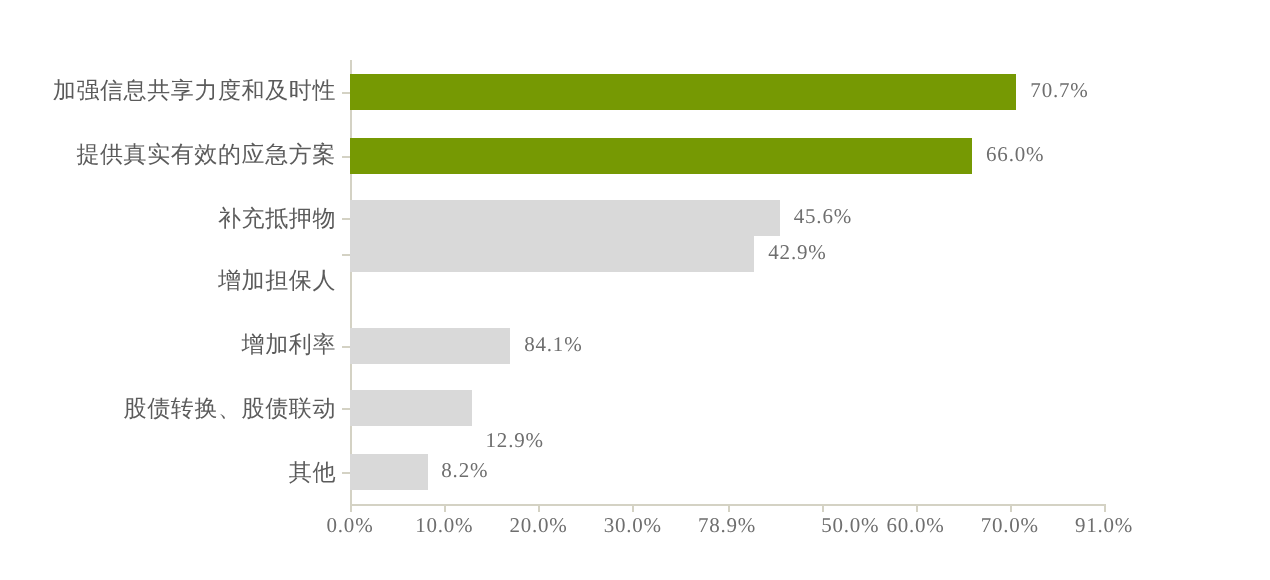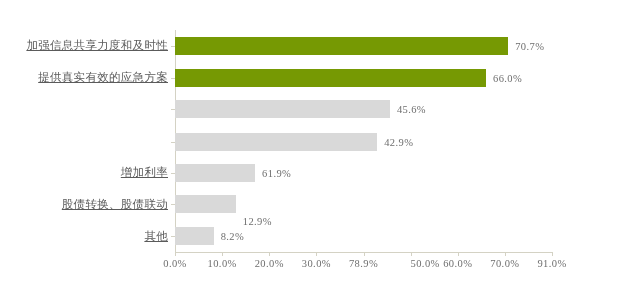--- a/index.html
+++ b/index.html
@@ -91,21 +91,20 @@
     height: 31.7px;
     display: flex;
     align-items: center;
     justify-content: flex-end;
   }
   .cat-label-text {
     font-size: 11.5px;
     color: #5b5b5b;
     white-space: nowrap;
     letter-spacing: 0.3px;
-    text-decoration: underline;
   }
 
   
   #x-axis {
     position: absolute;
     left: 175px;
     top: 252px;
     width: 377px;
     height: 1px;
     background: #d4d2c4;
@@ -139,20 +138,26 @@
 
 <div id="chart-root" style="background: rgb(255, 255, 255);">
 
   <div id="cat-labels">
       <div class="cat-label-row" style="top: 0px;">
         <span class="cat-label-text" style="color: rgb(91, 91, 91);">加强信息共享力度和及时性</span>
       </div>
       <div class="cat-label-row" style="top: 31.7143px;">
         <span class="cat-label-text" style="color: rgb(91, 91, 91);">提供真实有效的应急方案</span>
       </div>
+      <div class="cat-label-row" style="top: 63.4286px;">
+        <span class="cat-label-text" style="color: rgb(91, 91, 91);">补充抵押物</span>
+      </div>
+      <div class="cat-label-row" style="top: 95.1429px;">
+        <span class="cat-label-text" style="color: rgb(91, 91, 91);">增加担保人</span>
+      </div>
       <div class="cat-label-row" style="top: 158.571px;">
         <span class="cat-label-text" style="color: rgb(91, 91, 91);">股债转换、股债联动</span>
       </div>
       <div class="cat-label-row" style="top: 126.857px;">
         <span class="cat-label-text" style="color: rgb(91, 91, 91);">增加利率</span>
       </div>
       <div class="cat-label-row" style="top: 190.286px;">
         <span class="cat-label-text" style="color: rgb(91, 91, 91);">其他</span>
       </div>
     </div>
@@ -174,31 +179,31 @@
         </div>
         <div class="y-tick" style="top: 50%; background: rgb(212, 210, 196);"></div>
       </div>
       <div class="bar-row" style="top: 63.4286px;">
         <div class="bar-track">
           <div class="bar" title="补充抵押物 45.6%" style="width: 214.89px; background: rgb(217, 217, 217);"></div>
           <div class="bar-value" style="left: 221.89px; color: rgb(110, 110, 110);">45.6%</div>
         </div>
         <div class="y-tick" style="top: 50%; background: rgb(212, 210, 196);"></div>
       </div>
-      <div class="bar-row" style="top: 96px;">
+      <div class="bar-row" style="top: 81px;">
         <div class="bar-track">
           <div class="bar" title="增加担保人 42.9%" style="width: 202.166px; background: rgb(217, 217, 217);"></div>
           <div class="bar-value" style="left: 209.166px; color: rgb(110, 110, 110);">42.9%</div>
         </div>
         <div class="y-tick" style="top: 50%; background: rgb(212, 210, 196);"></div>
       </div>
       <div class="bar-row" style="top: 126.857px;">
         <div class="bar-track">
           <div class="bar" title="增加利率 17.0%" style="width: 80.1125px; background: rgb(217, 217, 217);"></div>
-          <div class="bar-value" style="left: 87.1125px; color: rgb(110, 110, 110);">61.9%</div>
+          <div class="bar-value" style="left: 87.1125px; color: rgb(110, 110, 110);">84.1%</div>
         </div>
         <div class="y-tick" style="top: 50%; background: rgb(212, 210, 196);"></div>
       </div>
       <div class="bar-row" style="top: 158.571px;">
         <div class="bar-track">
           <div class="bar" title="股债转换、股债联动 12.9%" style="width: 60.7912px; background: rgb(217, 217, 217);"></div>
           <div class="bar-value" style="left: 67.7913px; color: rgb(110, 110, 110); margin-top: 17px;">12.9%</div>
         </div>
         <div class="y-tick" style="top: 50%; background: rgb(212, 210, 196);"></div>
       </div>

